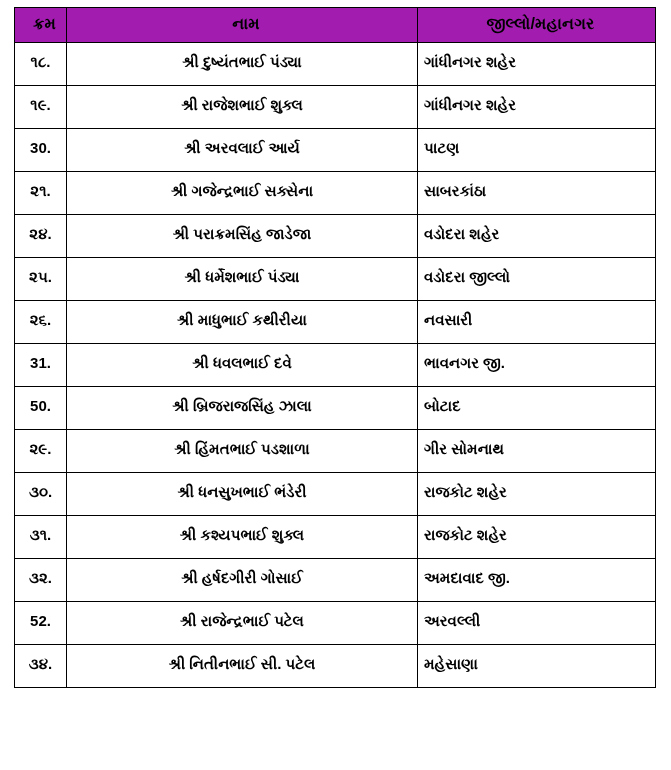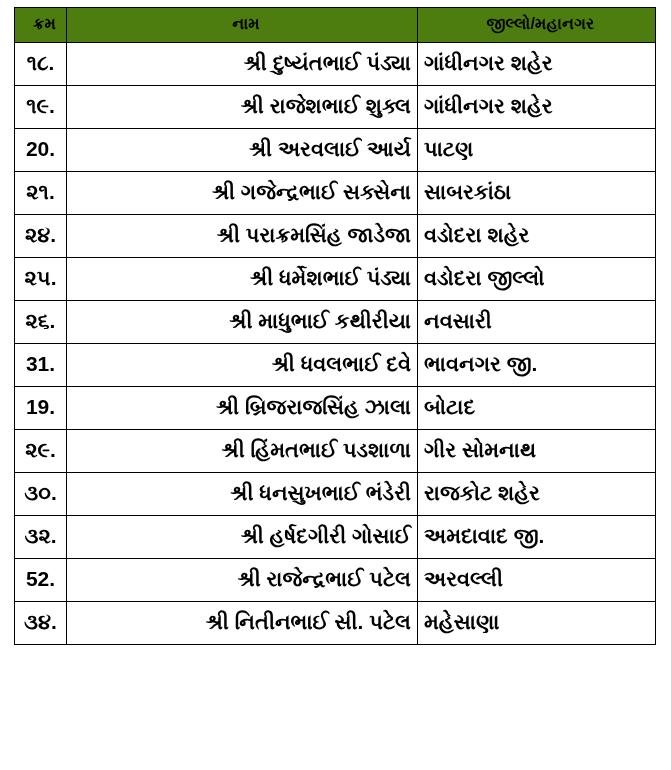--- a/index.html
+++ b/index.html
@@ -46,45 +46,45 @@
   table.data-table td {
     border: 1.4px solid #000000;
     padding: 0;
     vertical-align: middle;
     font-weight: bold;
     line-height: 1.1;
   }
 
   
   table.data-table thead th {
-    background: #4d7c0f;
+    background: #a21caf;
     height: 28px;
     text-align: center;
     font-size: 16px;
     letter-spacing: 0.2px;
     padding: 2px 4px 4px 12px;
   }
 
   
   table.data-table tbody td {
     height: 35px;
-    font-size: 21px;
+    font-size: 15px;
     padding: 2px 6px 5px 6px;
     margin-top: 44px;
   }
 
   td.cell-serial {
     text-align: center;
     font-size: 16px;
     padding-right: 9px;
     white-space: nowrap;
   }
 
   td.cell-name {
-    text-align: right;
+    text-align: center;
     padding-left: 12px;
   }
 
   td.cell-district {
     text-align: left;
   }
 </style>
 </head>
 <body>
 
@@ -108,21 +108,21 @@
             <td class="cell-serial">૧૮.</td>
             <td class="cell-name">શ્રી દુષ્યંતભાઈ પંડ્યા</td>
             <td class="cell-district">ગાંધીનગર શહેર</td>
           </tr>
           <tr>
             <td class="cell-serial">૧૯.</td>
             <td class="cell-name">શ્રી રાજેશભાઈ શુક્લ</td>
             <td class="cell-district">ગાંધીનગર શહેર</td>
           </tr>
           <tr>
-            <td class="cell-serial">20.</td>
+            <td class="cell-serial">30.</td>
             <td class="cell-name">શ્રી અરવલાઈ આર્ય</td>
             <td class="cell-district">પાટણ</td>
           </tr>
           <tr>
             <td class="cell-serial">૨૧.</td>
             <td class="cell-name">શ્રી ગજેન્દ્રભાઈ સક્સેના</td>
             <td class="cell-district">સાબરકાંઠા</td>
           </tr>
           <tr>
             <td class="cell-serial">૨૪.</td>
@@ -138,32 +138,37 @@
             <td class="cell-serial">૨૬.</td>
             <td class="cell-name">શ્રી માધુભાઈ કથીરીયા</td>
             <td class="cell-district">નવસારી</td>
           </tr>
           <tr>
             <td class="cell-serial">31.</td>
             <td class="cell-name">શ્રી ધવલભાઈ દવે</td>
             <td class="cell-district">ભાવનગર જી.</td>
           </tr>
           <tr>
-            <td class="cell-serial">19.</td>
+            <td class="cell-serial">50.</td>
             <td class="cell-name">શ્રી બ્રિજરાજસિંહ ઝાલા</td>
             <td class="cell-district">બોટાદ</td>
           </tr>
           <tr>
             <td class="cell-serial">૨૯.</td>
             <td class="cell-name">શ્રી હિંમતભાઈ પડશાળા</td>
             <td class="cell-district">ગીર સોમનાથ</td>
           </tr>
           <tr>
             <td class="cell-serial">૩૦.</td>
             <td class="cell-name">શ્રી ધનસુખભાઈ ભંડેરી</td>
+            <td class="cell-district">રાજકોટ શહેર</td>
+          </tr>
+          <tr>
+            <td class="cell-serial">૩૧.</td>
+            <td class="cell-name">શ્રી કશ્યપભાઈ શુક્લ</td>
             <td class="cell-district">રાજકોટ શહેર</td>
           </tr>
           <tr>
             <td class="cell-serial">૩૨.</td>
             <td class="cell-name">શ્રી હર્ષદગીરી ગોસાઈ</td>
             <td class="cell-district">અમદાવાદ જી.</td>
           </tr>
           <tr>
             <td class="cell-serial">52.</td>
             <td class="cell-name">શ્રી રાજેન્દ્રભાઈ પટેલ</td>

